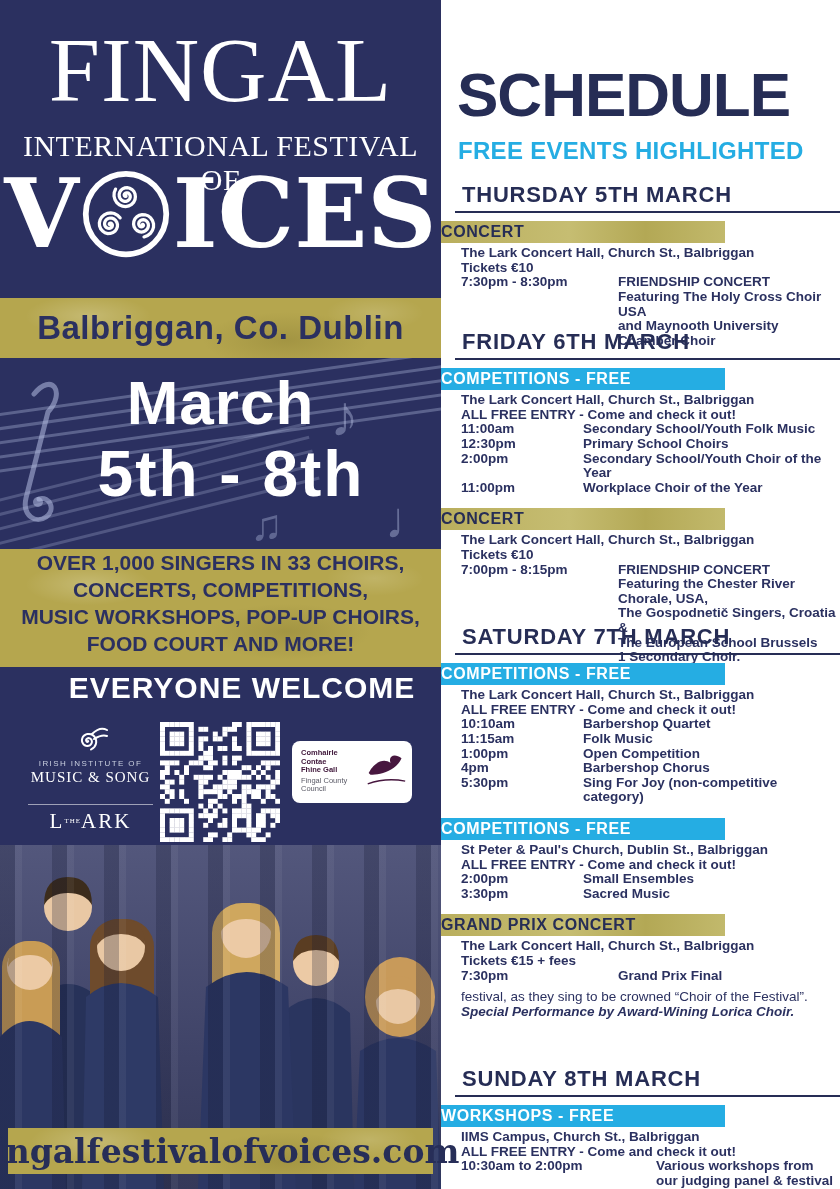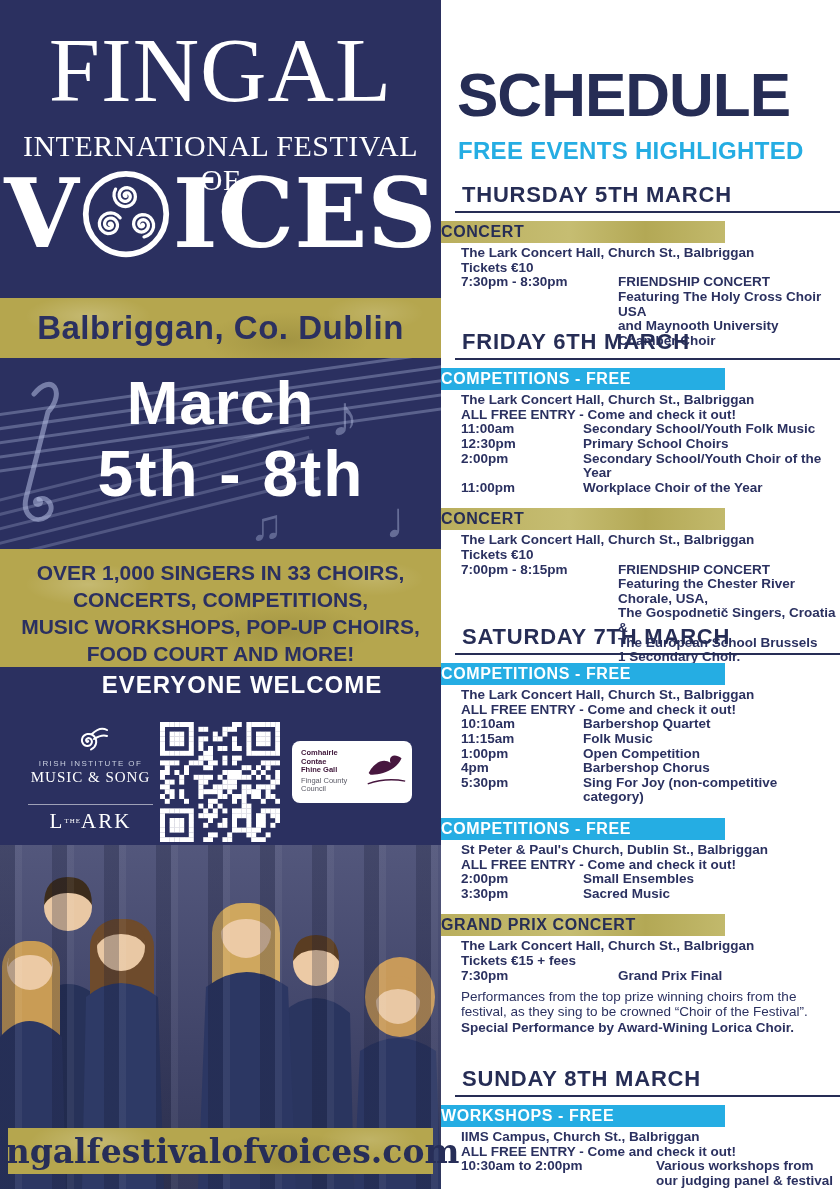--- a/index.html
+++ b/index.html
@@ -18,23 +18,23 @@
      font-family:"Liberation Serif",serif;font-size:30px;color:#fff;letter-spacing:.5px;}
   .voices{position:absolute;top:166px;width:100%;display:flex;align-items:center;justify-content:center;
      font-family:"DejaVu Serif",serif;font-weight:bold;font-size:96px;line-height:1;color:#fff;}
   .voices svg{width:92px;height:92px;margin:0 1px;}
   .gold1{position:absolute;top:298px;width:441px;height:60px;display:flex;align-items:center;justify-content:center;
      font-size:33px;font-weight:bold;color:#2b3060;letter-spacing:.5px;}
   .march{position:absolute;top:358px;width:441px;height:191px;overflow:hidden;}
   .march svg.decor{position:absolute;left:0;top:0;}
   .m1{position:relative;text-align:center;font-size:62px;font-weight:bold;color:#fff;line-height:1;margin-top:14px;letter-spacing:1px;}
   .m2{position:relative;text-align:center;font-size:64px;font-weight:bold;color:#fff;line-height:1;margin-top:8px;letter-spacing:2px;padding-left:21px;}
-  .gold2{position:absolute;top:549px;width:441px;height:118px;display:flex;flex-direction:column;justify-content:flex-end;
+  .gold2{position:absolute;top:549px;width:441px;height:118px;display:flex;flex-direction:column;justify-content:flex-start;
      text-align:center;font-size:21px;font-weight:bold;color:#2b3060;line-height:27px;}
-  .welcome{position:absolute;top:671px;width:484px;text-align:center;font-size:24px;font-weight:bold;color:#fff;letter-spacing:1px;}
+  .welcome{position:absolute;top:671px;width:484px;text-align:center;font-size:30px;font-weight:bold;color:#fff;letter-spacing:1px;}
   .lark{position:absolute;left:28px;top:724px;width:125px;text-align:center;}
   .lark .l1{font-size:8px;letter-spacing:1.4px;color:#c9cfdf;margin-top:1px;}
   .lark .l2{font-family:"Liberation Serif",serif;font-size:15px;letter-spacing:1px;color:#fff;
      padding-bottom:18px;border-bottom:1px solid rgba(255,255,255,.55);margin-top:1px;}
   .lark .l3{font-family:"Liberation Serif",serif;font-size:21px;letter-spacing:2px;color:#fff;margin-top:4px;}
   .lark .the{font-size:7px;vertical-align:5px;letter-spacing:1px;}
   .qr{position:absolute;left:160px;top:722px;width:120px;height:120px;}
   .council{position:absolute;left:292px;top:741px;width:120px;height:62px;background:#fff;border-radius:8px;
      box-sizing:border-box;padding:8px 0 4px 9px;display:flex;}
   .council .txt{width:64px;}
@@ -60,21 +60,21 @@
   .event.first{margin-top:8px;}
   .band{box-sizing:border-box;width:284px;height:22px;font-size:16px;font-weight:bold;
      letter-spacing:.6px;line-height:22px;}
   .band.gold{background:linear-gradient(90deg,#b9ae5d,#c6bd72 45%,#b3a855 72%,#c2b96c);color:#262d55;}
   .band.cyan{background:#25ade3;color:#fff;}
   .event-body{margin:3px 0 0 20px;font-size:13.5px;font-weight:bold;color:#2b3160;line-height:14.6px;}
   .row{display:flex;gap:44px;}
   .time{flex:0 0 auto;}
   .t113{width:113px;} .t78{width:78px;} .t150{width:151px;}
   .desc-par{margin-top:6px;font-weight:normal;line-height:15.2px;}
-  .desc-bold{line-height:15.2px;}
+  .desc-bold{line-height:15.2px;font-style:italic;}
 </style>
 </head>
 <body>
 
 <div class="panel">
 
   <div class="fingal">FINGAL</div>
   <div class="intl">INTERNATIONAL FESTIVAL OF</div>
 
   <div class="voices">
@@ -628,21 +628,20 @@
           <div class="event-body">
             <div class="venue">The Lark Concert Hall, Church St., Balbriggan</div>
             <div class="tickets">Tickets €15 + fees</div>
             <div class="row">
               <div class="time t113">7:30pm</div>
               <div class="desc">
                 <div>Grand Prix Final</div>
               </div>
             </div>
             <div class="desc-par">
-              <div>Performances from the top prize winning choirs from the</div>
               <div>festival, as they sing to be crowned “Choir of the Festival”.</div>
             </div>
             <div class="desc-bold">Special Performance by Award-Wining Lorica Choir.</div>
           </div>
         </div>
       </div>
       <div class="day" style="top: 1019px; margin-top: 48px;">
         <div class="day-heading">SUNDAY 8TH MARCH</div>
         <div class="event first">
           <div class="band cyan">WORKSHOPS - FREE</div>

